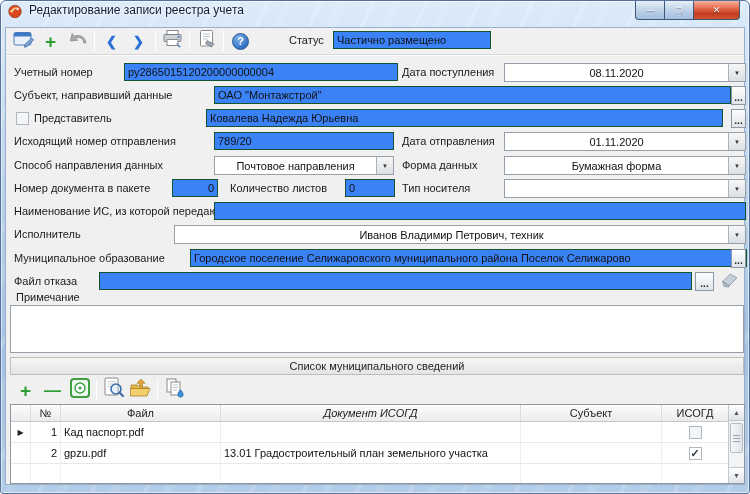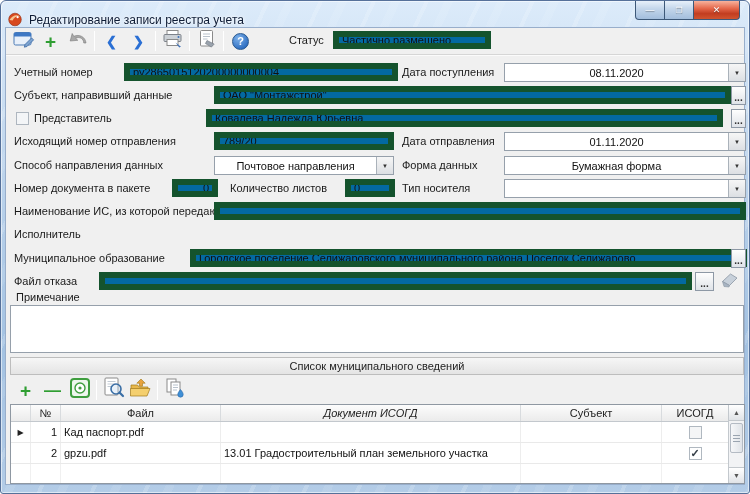--- a/index.html
+++ b/index.html
@@ -6,21 +6,21 @@
   *{box-sizing:border-box;}
   .window{
     position:relative;width:750px;height:494px;overflow:hidden;
     font-family:"Liberation Sans",sans-serif;
     background:linear-gradient(180deg,#dcebfa 0%,#bdd4ec 35%,#a3c2e2 70%,#b3cce7 100%);
     border:1px solid #56719a;border-radius:6px 6px 3px 3px;
     box-shadow:inset 0 0 0 1px rgba(255,255,255,.55);
   }
   .window::before{content:"";position:absolute;inset:0;z-index:0;pointer-events:none;opacity:.5;
     background:repeating-linear-gradient(115deg,rgba(255,255,255,.35) 0 4px,rgba(255,255,255,0) 4px 18px,rgba(255,255,255,.18) 18px 26px,rgba(255,255,255,0) 26px 48px);}
-  .titlebar{position:absolute;top:0;left:0;right:0;height:26px;display:flex;align-items:flex-end;padding:2px 6px 0;z-index:3;}
+  .titlebar{position:absolute;top:0;left:0;right:0;height:26px;display:flex;align-items:flex-start;padding:2px 6px 0;z-index:3;}
   .app-icon{width:16px;height:16px;display:inline-flex;}
   .title{font-size:12px;color:#0e1c36;margin-left:6px;text-shadow:0 0 4px rgba(255,255,255,.95), 0 0 2px rgba(255,255,255,.9);white-space:nowrap;}
   .win-controls{position:absolute;right:9px;top:0;display:flex;z-index:4;}
   .wbtn{height:19px;display:flex;align-items:center;justify-content:center;border:1px solid #3d5878;border-top:none;color:#fff;font-size:9px;text-shadow:0 1px 1px rgba(0,0,0,.45);cursor:default;}
   .wbtn.min{width:30px;border-radius:0 0 0 4px;background:linear-gradient(#e7f0fa,#c2d5ea 45%,#a3bedd);}
   .wbtn.max{width:29px;border-left:none;background:linear-gradient(#e7f0fa,#c2d5ea 45%,#a3bedd);}
   .wbtn.close{width:46px;border-left:none;border-radius:0 0 4px 0;background:linear-gradient(#f7b29c,#e4674a 42%,#c23d20 70%,#d0542f);}
   .wbtn.max span{font-size:8px;}
   .client{position:absolute;left:4px;right:4px;top:26px;bottom:8px;background:#f0f0f0;z-index:2;border:1px solid #98aecb;}
   
@@ -28,21 +28,21 @@
   .tbtn{width:27px;height:23px;display:flex;align-items:center;justify-content:center;cursor:default;}
   .sep{width:1px;height:20px;background:#c6c6c6;border-right:1px solid #fff;margin:0 3px;}
   .glyph-plus{color:#2f9e32;font-size:19px;font-weight:bold;line-height:19px;}
   .glyph-minus{color:#2f9e32;font-size:17px;font-weight:bold;line-height:17px;}
   .glyph-chev{color:#2a6fd4;font-size:13px;font-weight:bold;}
   .help-circle{width:17px;height:17px;border-radius:50%;background:radial-gradient(circle at 35% 28%,#7db1ea,#2f6fc2 75%);border:1px solid #28588f;color:#fff;font-weight:bold;font-size:11px;display:flex;align-items:center;justify-content:center;}
   .status-lbl{position:absolute;left:283px;top:6px;font-size:11px;color:#1a1a1a;}
   .status-field{position:absolute;left:327px;top:3px;width:158px;height:20px;}
   
   .lbl{position:absolute;font-size:11px;color:#1a1a1a;height:19px;line-height:19px;white-space:nowrap;}
-  .tinput{position:absolute;height:18px;border:6px solid #14532d;background:#0369a1;font:11px "Liberation Sans",sans-serif;padding:0 3px;color:#111;outline:none;}
+  .tinput{position:absolute;height:18px;border:1px solid #14532d;background:#3b82f6;font:11px "Liberation Sans",sans-serif;padding:0 3px;color:#111;outline:none;}
   .tinput.num{text-align:right;}
   .combo{position:absolute;height:19px;border:1px solid #96a0ab;background:#fff;display:flex;align-items:center;cursor:default;}
   .combo .val{flex:1;font-size:11px;padding:0 3px;white-space:nowrap;overflow:hidden;color:#111;text-align:center;}
   .combo .drop{width:17px;align-self:stretch;background:linear-gradient(#f6f6f6,#dcdfe3);border-left:1px solid #aab2ba;display:flex;align-items:center;justify-content:center;font-size:6px;color:#333;}
   .ell{position:absolute;height:19px;border:1px solid #8d98a5;background:linear-gradient(#fefefe,#dfe3e8);font-size:10px;font-weight:bold;color:#333;display:flex;align-items:flex-end;justify-content:center;line-height:12px;cursor:default;}
   .cb{position:absolute;width:13px;height:13px;border:1px solid #aeb6bf;background:#f3f5f7;display:flex;align-items:center;justify-content:center;font-size:11px;font-weight:bold;color:#3a3f46;}
   .iconbtn{position:absolute;display:flex;align-items:center;justify-content:center;cursor:default;}
   textarea.note{position:absolute;border:1px solid #96a0ab;background:#fff;resize:none;font:11px "Liberation Sans",sans-serif;padding:2px 3px;outline:none;}
   .section-bar{position:absolute;background:linear-gradient(#f6f6f6,#e4e4e4);border:1px solid #bdbdbd;display:flex;align-items:center;justify-content:center;font-size:11px;color:#222;}
   
@@ -199,20 +199,24 @@
     <span class="lbl" style="left:396px;top:151px;">Тип носителя</span>
     <div class="combo" style="left:498px;top:151px;width:242px;">
       <span class="val"></span>
       <span class="drop">▼</span>
     </div>
 
     <span class="lbl" style="left:8px;top:174px;">Наименование ИС, из которой передаются документы</span>
     <input class="tinput" style="left: 208px; top: 174px; width: 532px;" value="">
 
     <span class="lbl" style="left:8px;top:197px;">Исполнитель</span>
+    <div class="combo" style="left:168px;top:197px;width:572px;">
+      <span class="val">Иванов Владимир Петрович, техник</span>
+      <span class="drop">▼</span>
+    </div>
 
     <span class="lbl" style="left:8px;top:221px;">Муниципальное образование</span>
     <input class="tinput" style="left: 184px; top: 221px; width: 557px;" value="Городское поселение Селижаровского муниципального района Поселок Селижарово">
     <div class="ell" style="left:725px;top:221px;width:15px;">
         <span>...</span>
       </div>
 
     <span class="lbl" style="left:8px;top:244px;">Файл отказа</span>
     <input class="tinput" style="left: 93px; top: 244px; width: 593px;" value="">
     <div class="ell" style="left:689px;top:244px;width:19px;">

